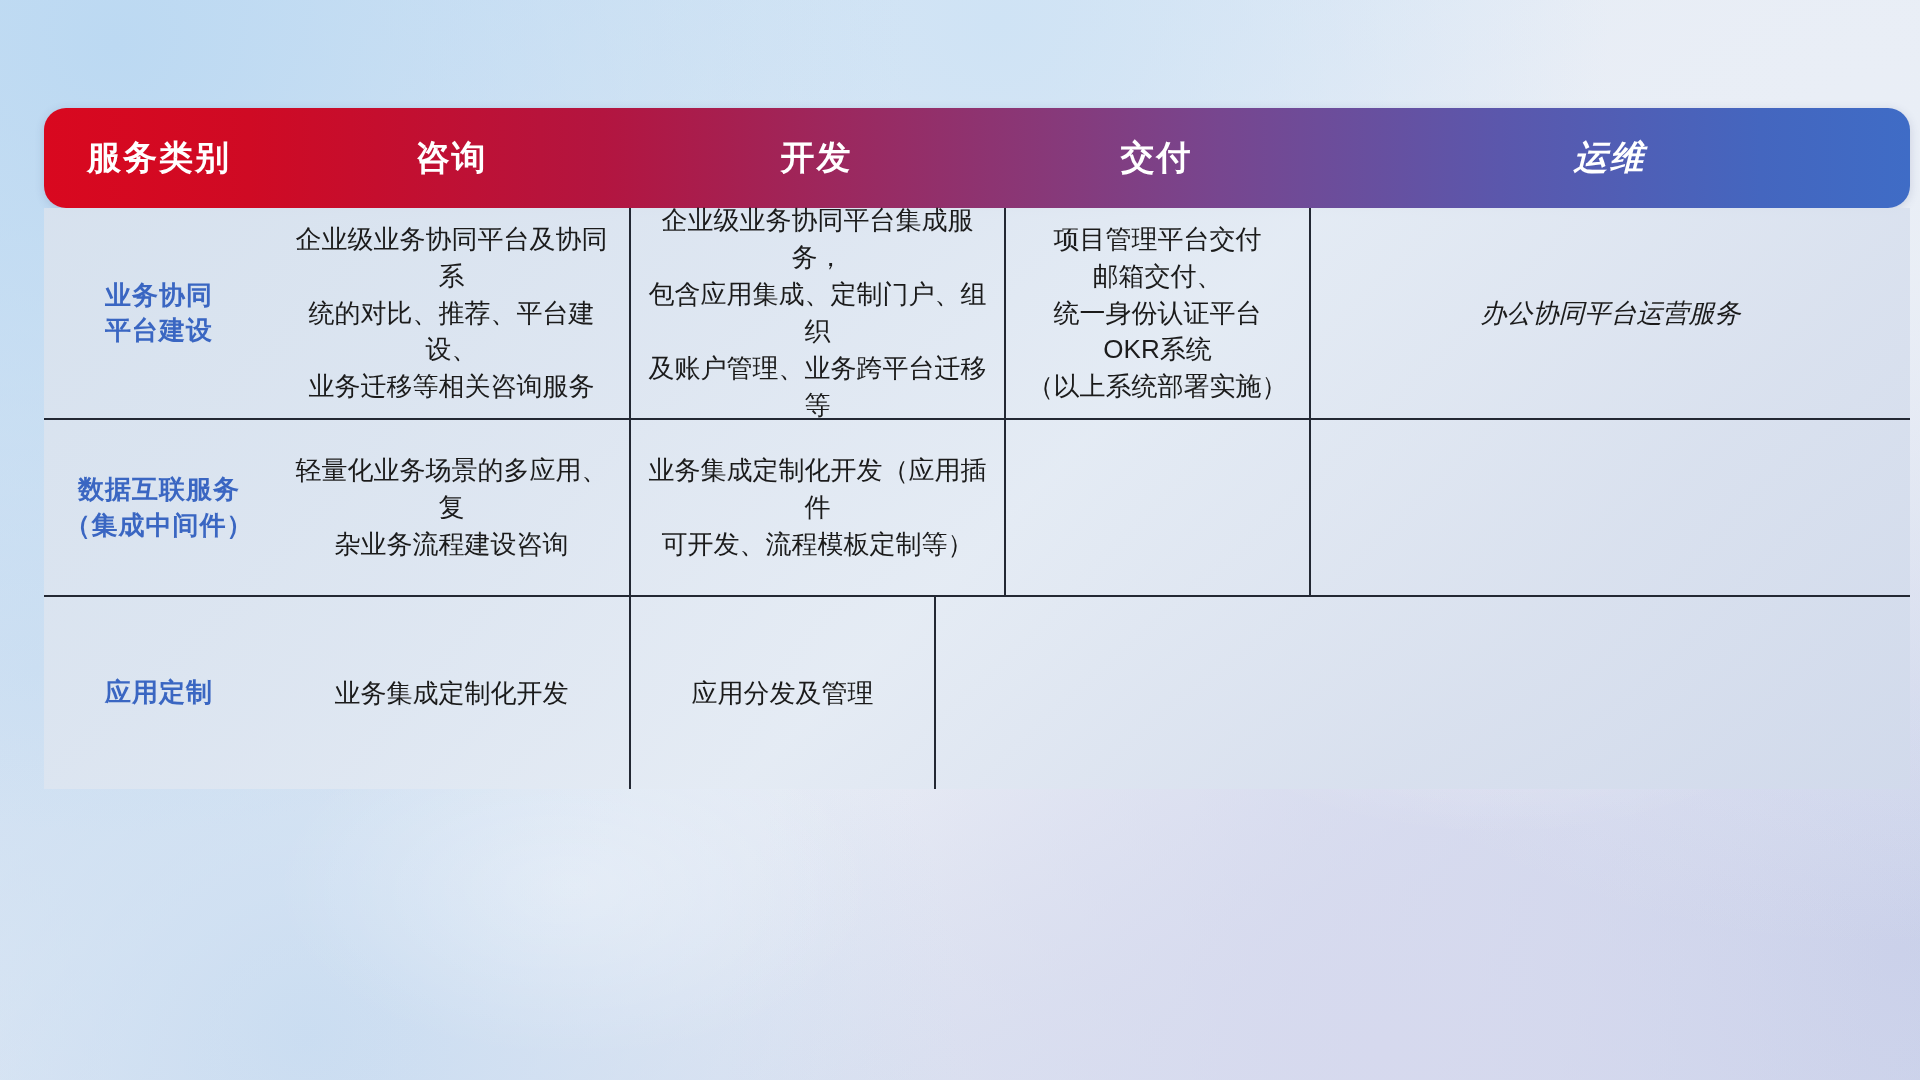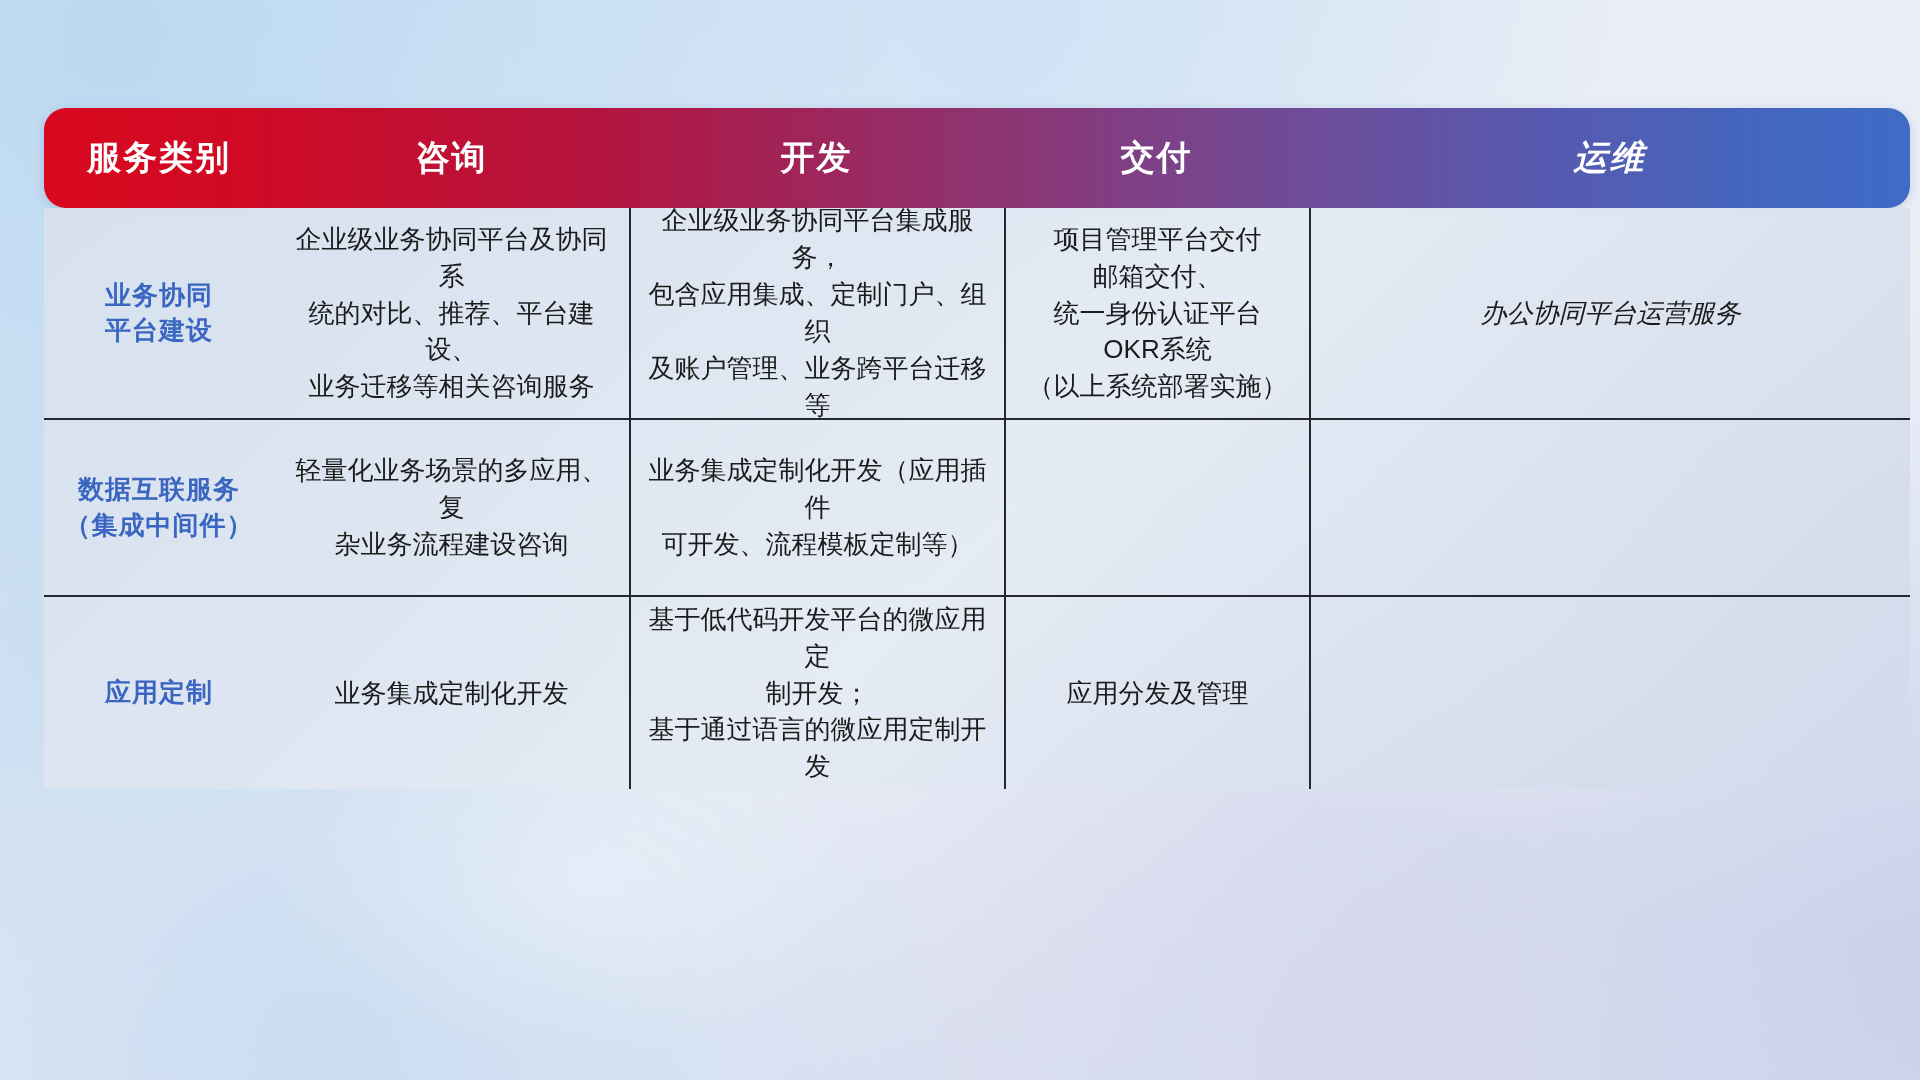--- a/index.html
+++ b/index.html
@@ -168,21 +168,18 @@
 杂业务流程建设咨询</div>
       <div class="bcell c2">业务集成定制化开发（应用插件
 可开发、流程模板定制等）</div>
       <div class="bcell c3"></div>
       <div class="bcell c4"></div>
     </div>
 
     <div class="brow r3">
       <div class="bcell cat c0">应用定制</div>
       <div class="bcell c1">业务集成定制化开发</div>
-      <div class="bcell c2">基于低代码开发平台的微应用定
-制开发；
-基于通过语言的微应用定制开发</div>
       <div class="bcell c3">应用分发及管理</div>
       <div class="bcell c4"></div>
     </div>
 
   </div>
 </div>
 
 </body></html>

